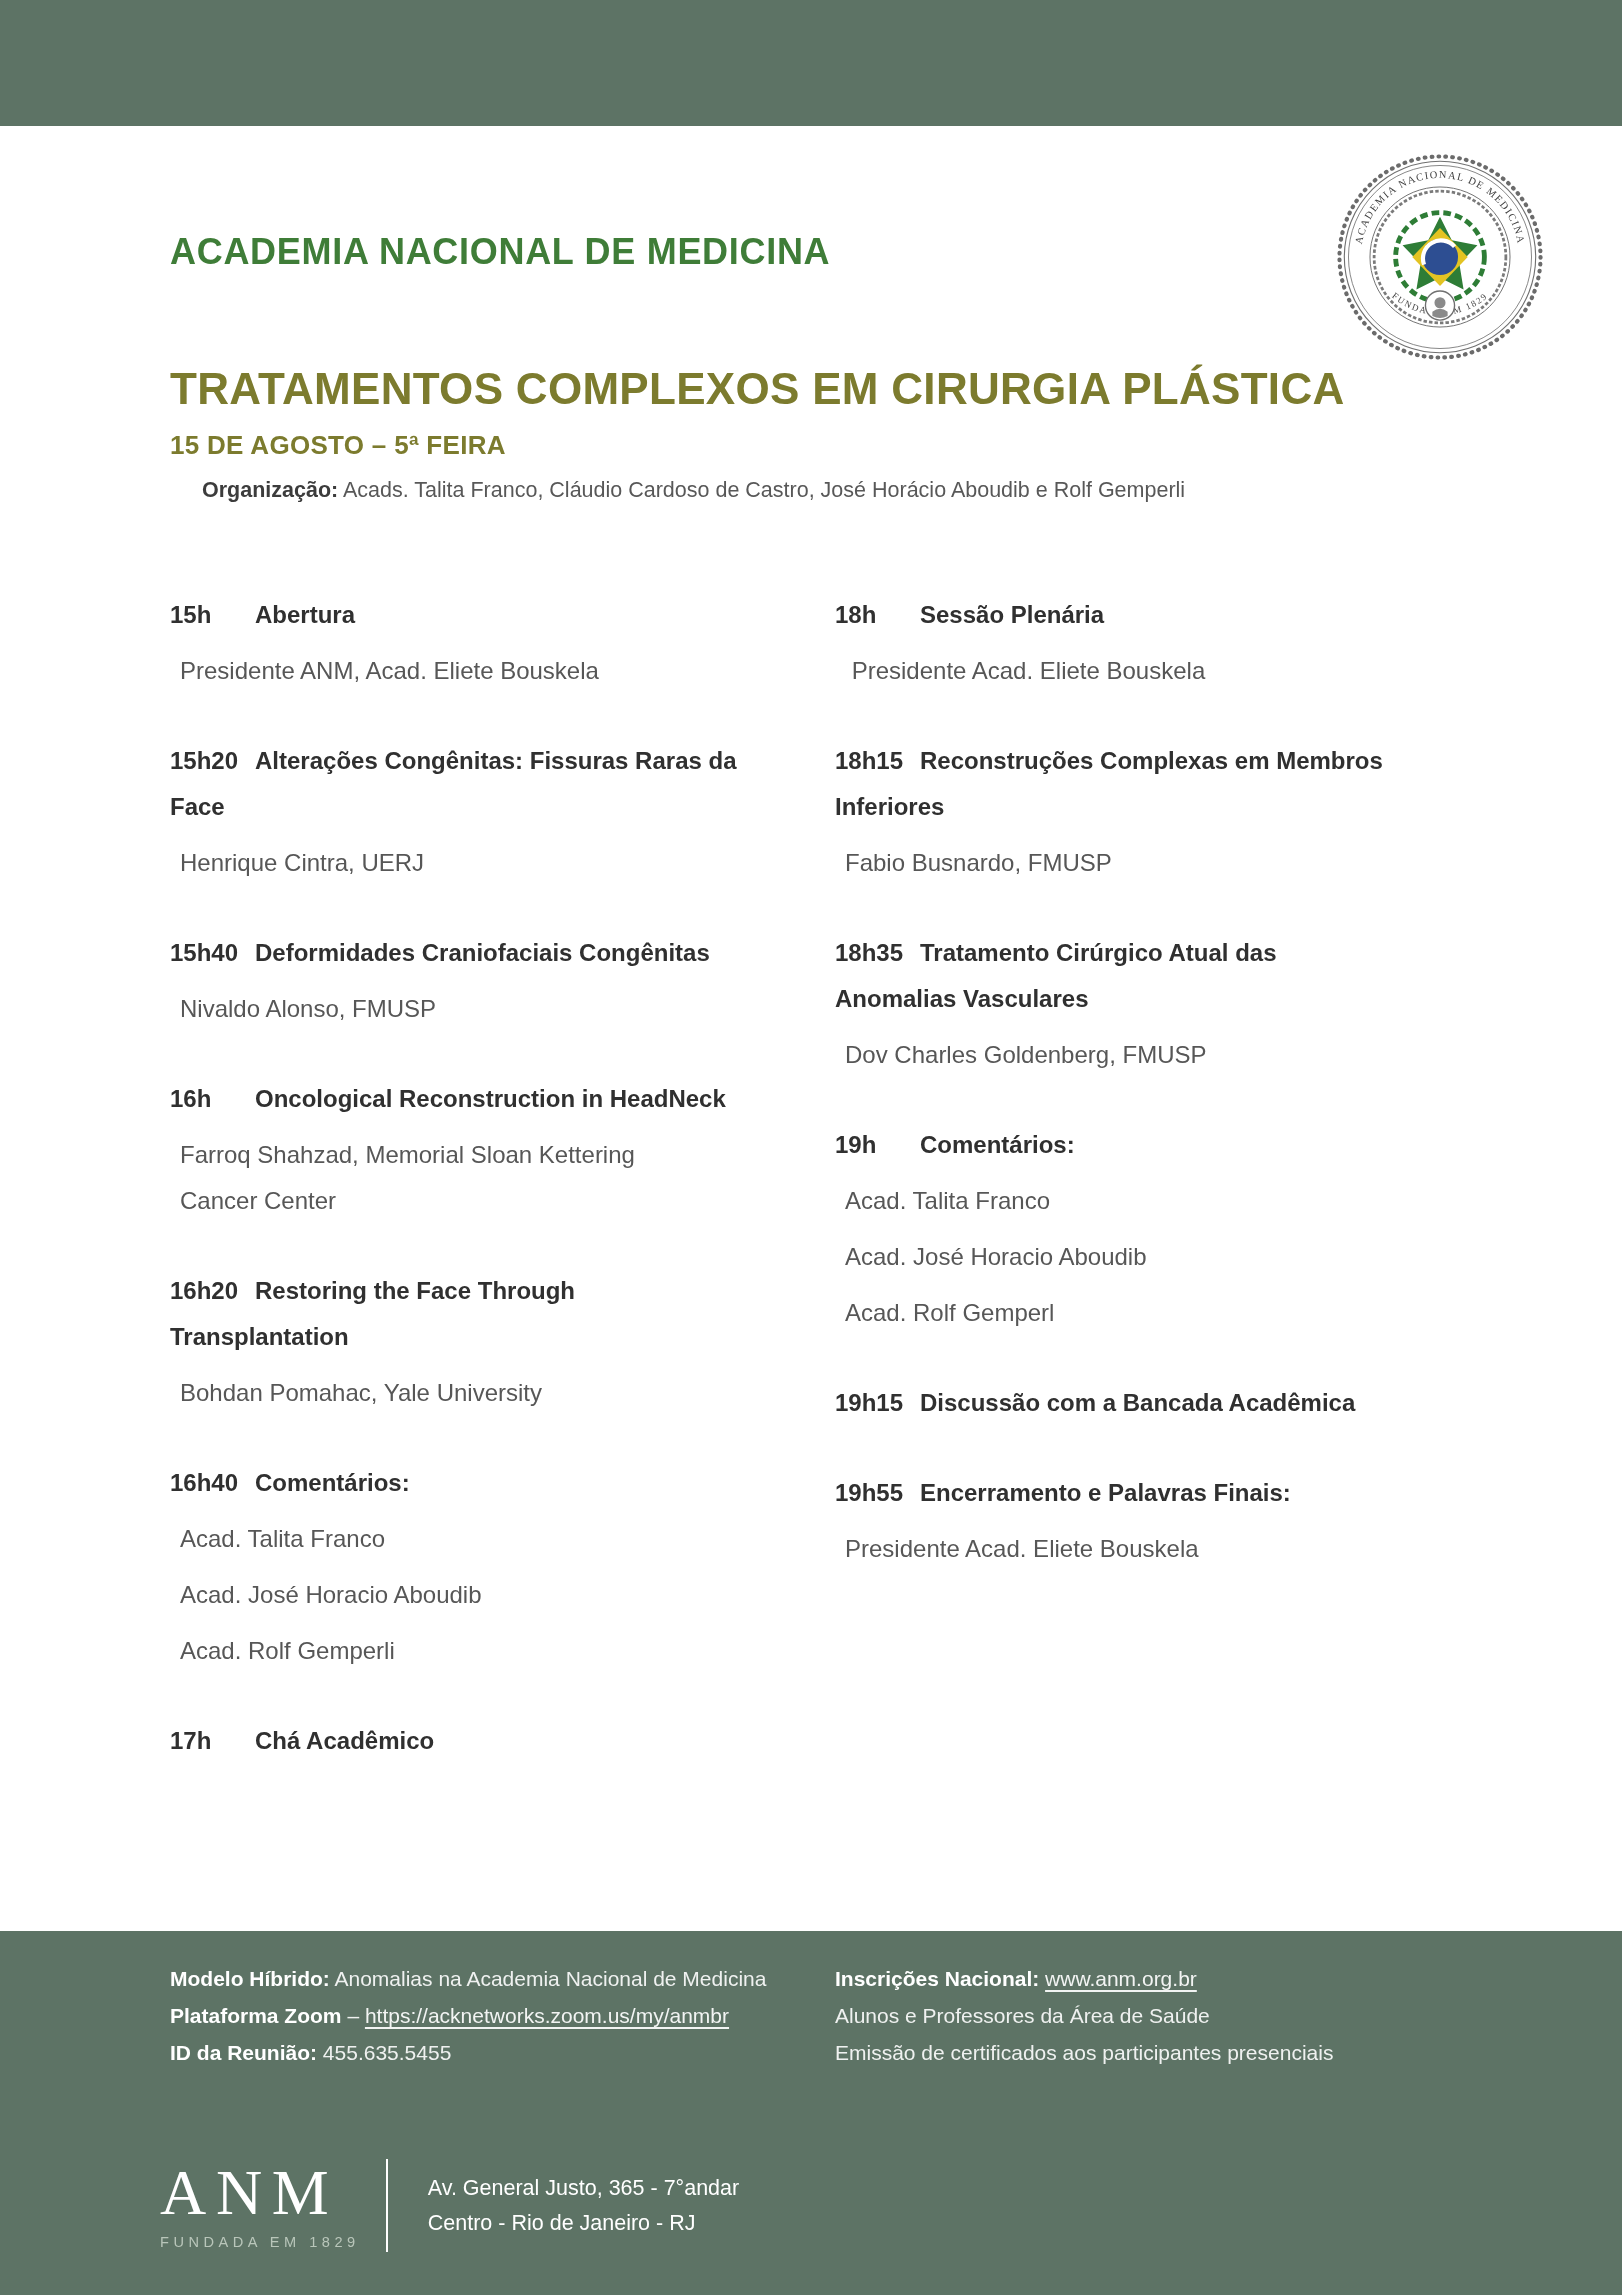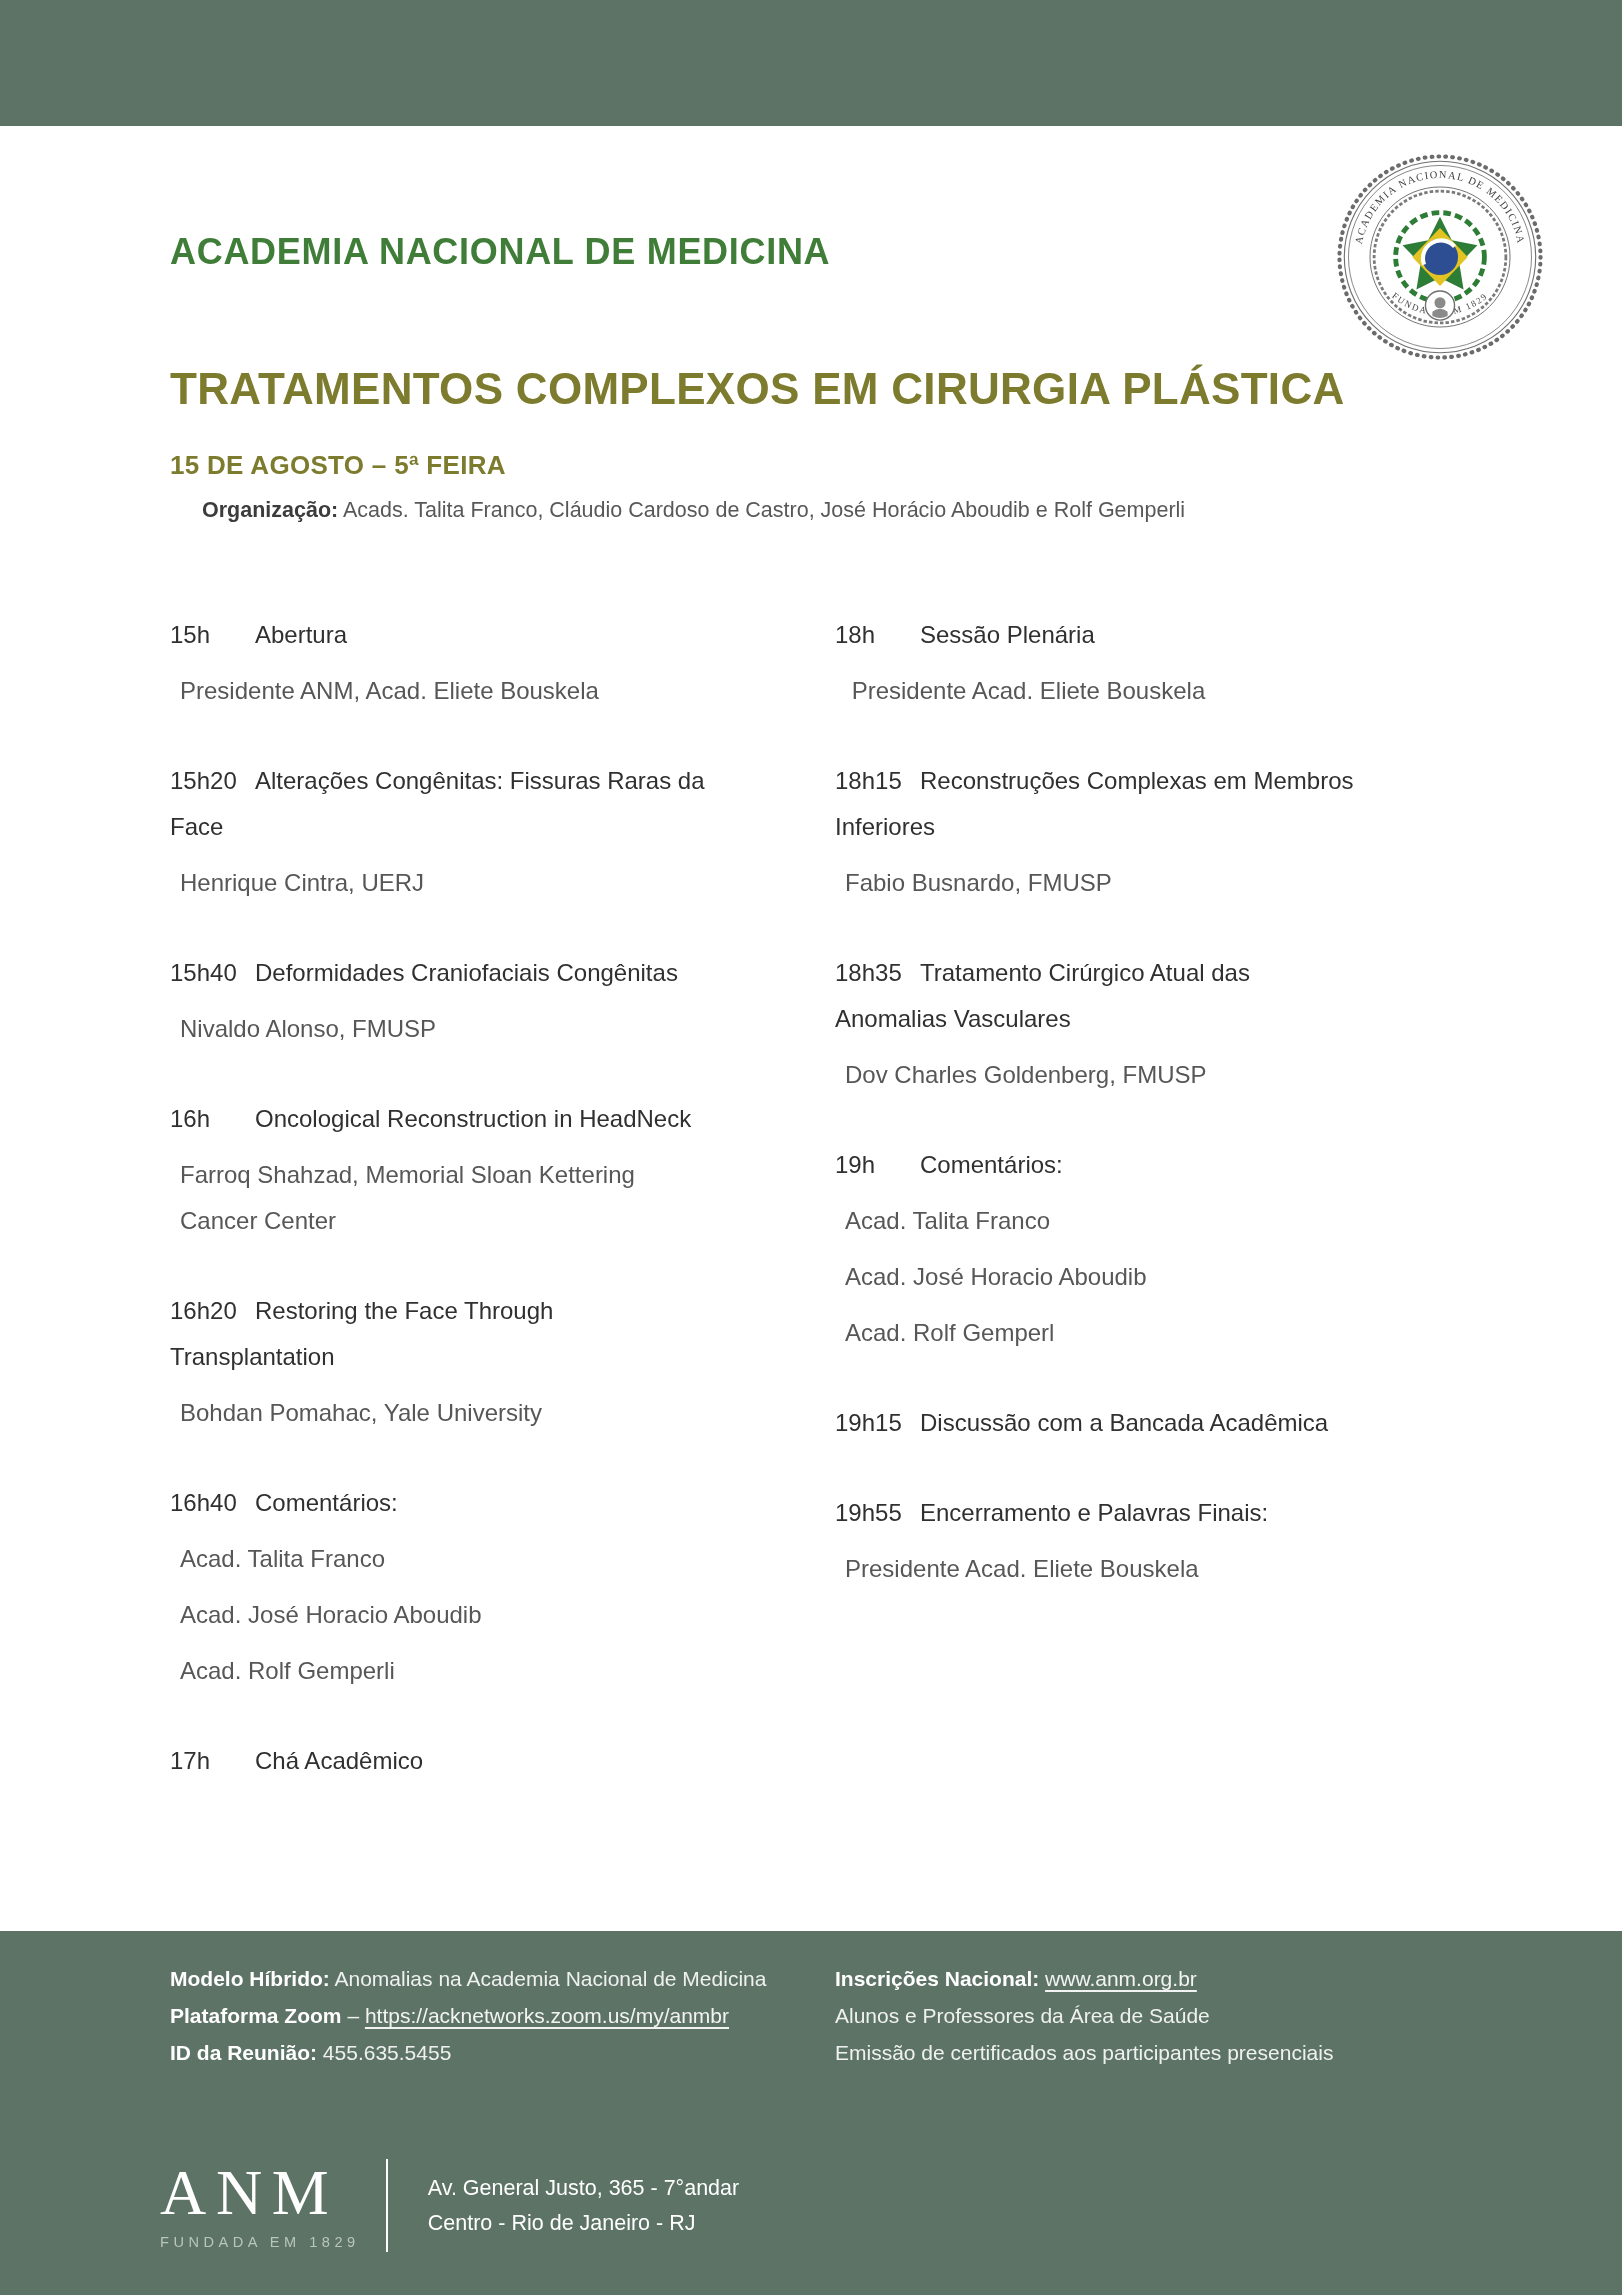--- a/index.html
+++ b/index.html
@@ -9,32 +9,32 @@
 
   .top-bar { position: absolute; top: 0; left: 0; width: 100%; height: 126px; background: #5d7365; }
 
   .content { position: absolute; top: 126px; left: 0; right: 0; padding: 0 170px; }
 
   .org-title { margin-top: 105px; font-size: 36px; font-weight: 700; color: #3f7d38; letter-spacing: 0.7px; }
 
   .seal { position: absolute; top: 153px; right: 79px; width: 208px; height: 208px; }
 
   .event-title { margin-top: 91px; font-size: 44px; font-weight: 700; color: #7c7b2e; letter-spacing: 0.3px; }
-  .event-date { margin-top: 36px; font-size: 26px; font-weight: 700; color: #7c7b2e; letter-spacing: 0.3px; }
+  .event-date { margin-top: 16px; font-size: 26px; font-weight: 700; color: #7c7b2e; letter-spacing: 0.3px; }
 
   .org-line { margin-top: 16.6px; font-size: 21.5px; color: #585858; margin-left: 32px; }
   .org-label { font-weight: 700; color: #3c3c3c; }
 
   .columns { display: flex; margin-top: 89px; }
   .col { width: 638px; }
   .col + .col { margin-left: 47px; }
 
   .item { margin-bottom: 44px; }
   .item:last-child { margin-bottom: 0; }
-  .head { margin: 0; font-size: 24px; line-height: 46px; font-weight: 400; color: #303030; }
+  .head { margin: 0; font-size: 24px; line-height: 46px; font-weight: 700; color: #303030; }
   .time { display: inline-block; min-width: 85px; white-space: nowrap; }
   .title { white-space: pre-wrap; }
   .detail { margin: 10px; font-size: 24px; line-height: 46px; font-weight: 400; color: #575757; white-space: pre-wrap; }
 
   .footer { position: absolute; left: 0; bottom: 0; width: 100%; height: 364px; background: #5d7365; }
   .footer-cols { display: flex; padding: 29px 170px 0; }
   .fcol { width: 638px; }
   .fcol + .fcol { margin-left: 47px; }
   .fline { font-size: 21px; line-height: 37px; color: rgba(255,255,255,0.9); }
   .flabel { font-weight: 700; color: #ffffff; text-align: right; }

